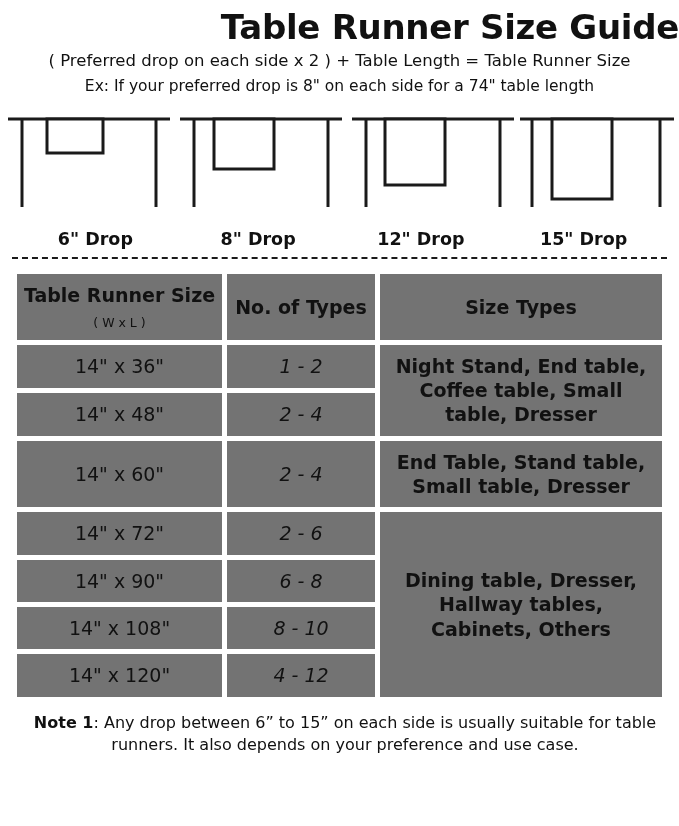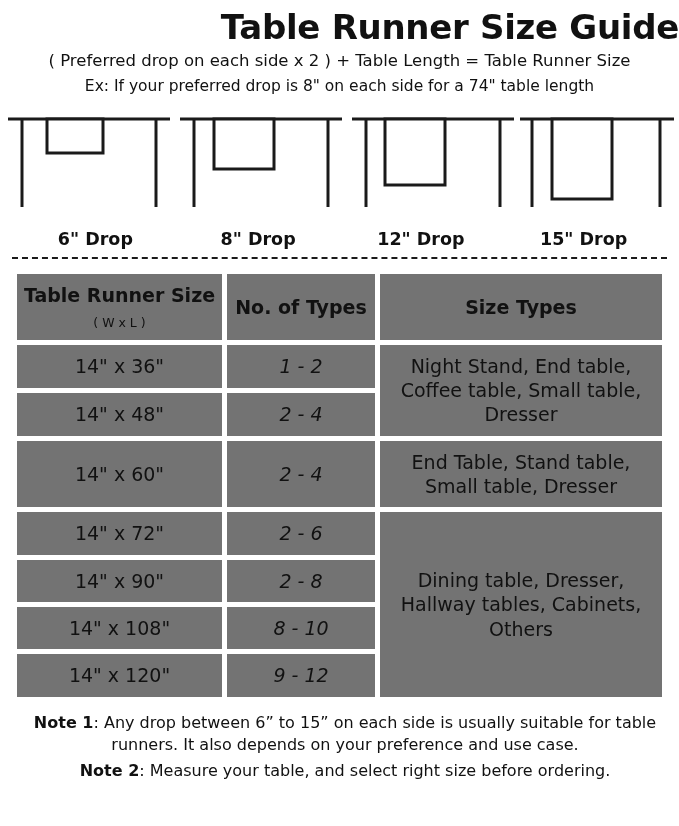--- a/index.html
+++ b/index.html
@@ -90,21 +90,21 @@
     padding: 12px 6px;
   }
   td.head .sub {
     display: block;
     font-weight: normal;
     font-size: 12.5px;
     margin-top: 7px;
   }
   td.types {
     background: #efe9e2;
-    font-weight: normal;
+    font-weight: bold;
     font-size: 16.5px;
     line-height: 1.32;
     padding: 10px 14px;
     margin-left: 24px;
   }
   td.seats {
     font-size: 19px;
     font-style: italic;
   }
   col.c1 { width: 205px; }
@@ -199,32 +199,31 @@
           <td class="seats">2 - 4</td>
           <td class="types">End Table, Stand table, Small table, Dresser</td>
         </tr>
         <tr>
           <td>14" x 72"</td>
           <td class="seats">2 - 6</td>
           <td class="types" rowspan="4">Dining table, Dresser, Hallway tables, Cabinets, Others</td>
         </tr>
         <tr>
           <td>14" x 90"</td>
-          <td class="seats">2 - 8</td>
+          <td class="seats">6 - 8</td>
         </tr>
         <tr>
           <td>14" x 108"</td>
           <td class="seats">8 - 10</td>
         </tr>
         <tr>
           <td>14" x 120"</td>
-          <td class="seats">9 - 12</td>
+          <td class="seats">4 - 12</td>
         </tr>
       </tbody>
     </table>
   </div>
 
   <div class="notes">
     <p class="note"><b>Note 1</b><span>: Any drop between 6” to 15” on each side is usually suitable for table runners. It also depends on your preference and use case.</span></p>
-    <p class="note"><b>Note 2</b><span>: Measure your table, and select right size before ordering.</span></p>
   </div>
 
 </div>
 
 </body></html>

